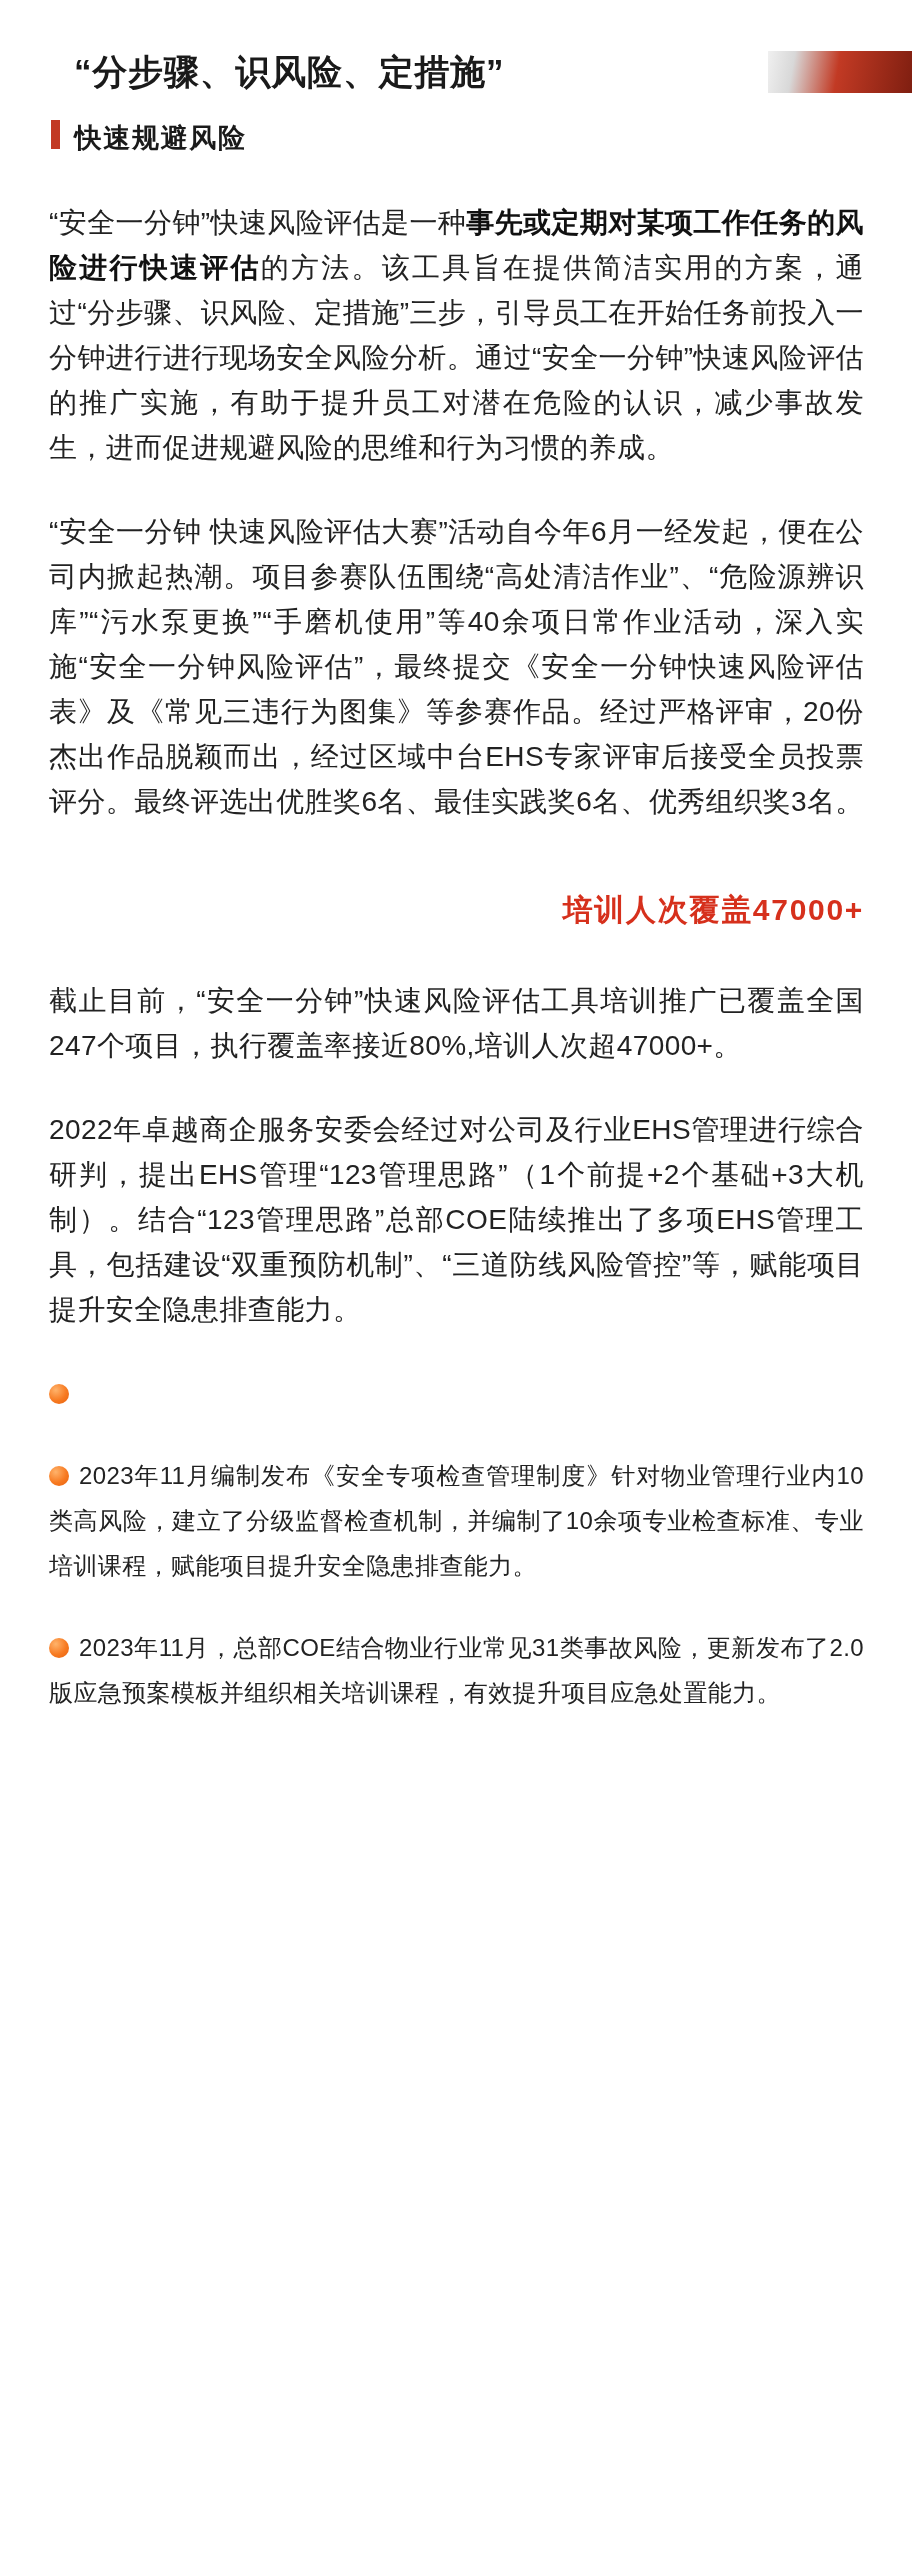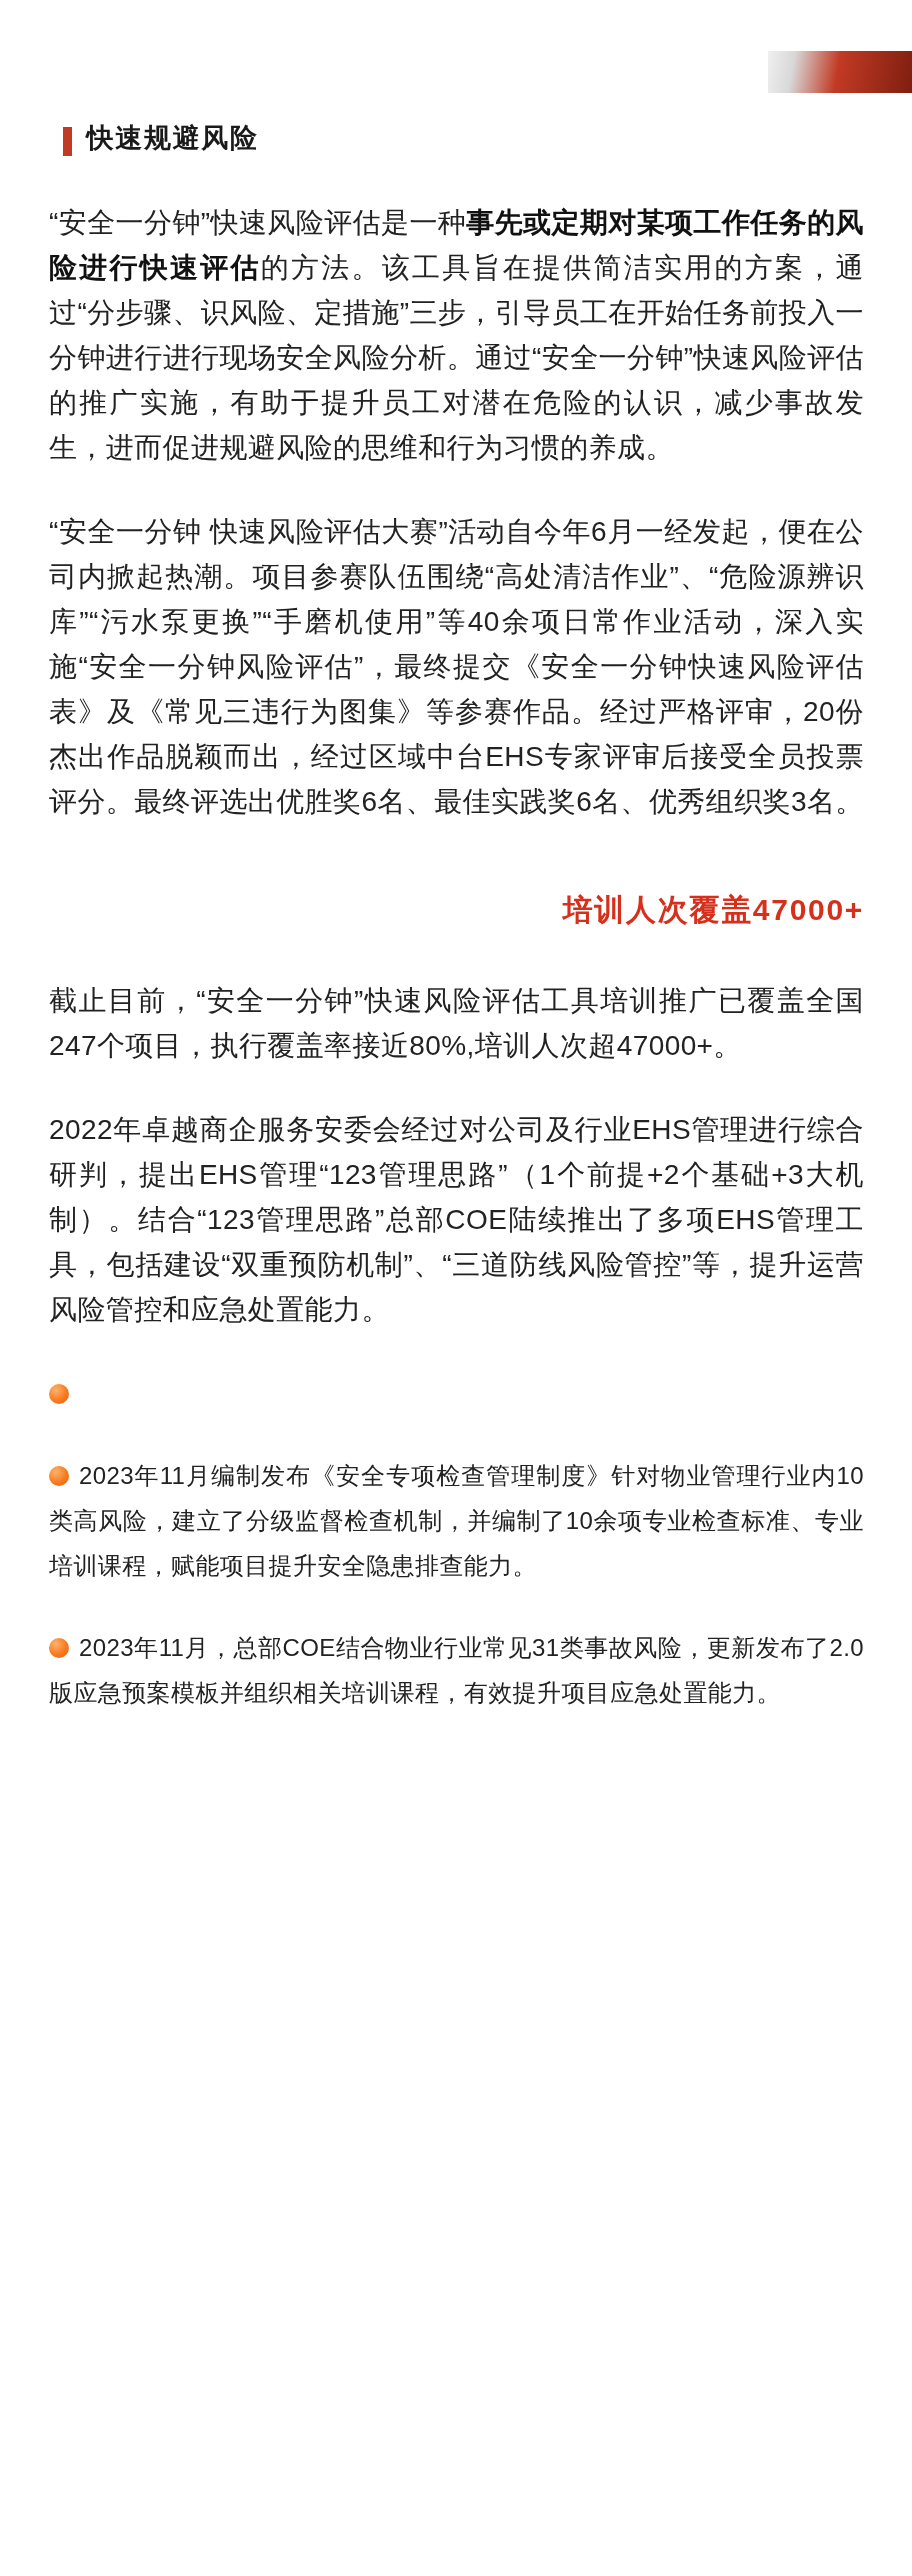--- a/index.html
+++ b/index.html
@@ -46,23 +46,22 @@
   .title-accent {
     position: absolute;
     right: 0;
     top: 6.8px;
     width: 145px;
     height: 42px;
     background: linear-gradient(100deg, #f0f0f0 0%, #d8d8d8 18%, #c23a24 48%, #7e1e10 100%);
   }
   .sub-title-row {
     display: flex;
-    align-items: flex-end;
+    align-items: flex-start;
     margin-top: 20px;
-    padding-left: 12px;
   }
   .sub-bar {
     width: 8.5px;
     height: 29px;
     background: #c23a24;
     margin-left: 51px;
     margin-right: 15px;
   }
   .sub-title {
     font-size: 27px;
@@ -118,39 +117,40 @@
     margin-right: 10px;
   }
 </style>
 </head>
 <body>
 
 <div class="page">
 
   <div class="header-block">
     <div class="title-row">
+      <div class="main-title">“分步骤、识风险、定措施”</div>
       <div class="title-accent"></div>
     </div>
     <div class="sub-title-row">
       <div class="sub-bar"></div>
       <div class="sub-title">快速规避风险</div>
     </div>
   </div>
 
   <div class="content">
 
     <p class="para"><span>“安全一分钟”快速风险评估是一种</span><span class="b">事先或定期对某项工作任务的风险进行快速评估</span><span>的方法。该工具旨在提供简洁实用的方案，通过“分步骤、识风险、定措施”三步，引导员工在开始任务前投入一分钟进行进行现场安全风险分析。通过“安全一分钟”快速风险评估的推广实施，有助于提升员工对潜在危险的认识，减少事故发生，进而促进规避风险的思维和行为习惯的养成。</span></p>
 
     <p class="para">“安全一分钟 快速风险评估大赛”活动自今年6月一经发起，便在公司内掀起热潮。项目参赛队伍围绕“高处清洁作业”、“危险源辨识库”“污水泵更换”“手磨机使用”等40余项日常作业活动，深入实施“安全一分钟风险评估”，最终提交《安全一分钟快速风险评估表》及《常见三违行为图集》等参赛作品。经过严格评审，20份杰出作品脱颖而出，经过区域中台EHS专家评审后接受全员投票评分。最终评选出优胜奖6名、最佳实践奖6名、优秀组织奖3名。</p>
 
     <div class="highlight-heading">培训人次覆盖47000+</div>
 
     <p class="para">截止目前，“安全一分钟”快速风险评估工具培训推广已覆盖全国247个项目，执行覆盖率接近80%,培训人次超47000+。</p>
 
-    <p class="para">2022年卓越商企服务安委会经过对公司及行业EHS管理进行综合研判，提出EHS管理“123管理思路”（1个前提+2个基础+3大机制）。结合“123管理思路”总部COE陆续推出了多项EHS管理工具，包括建设“双重预防机制”、“三道防线风险管控”等，提升运营风险管控和应急处置能力。</p>
+    <p class="para">2022年卓越商企服务安委会经过对公司及行业EHS管理进行综合研判，提出EHS管理“123管理思路”（1个前提+2个基础+3大机制）。结合“123管理思路”总部COE陆续推出了多项EHS管理工具，包括建设“双重预防机制”、“三道防线风险管控”等，赋能项目提升安全隐患排查能力。</p>
 
     <p class="bullet-para"><span class="bullet-dot"></span></p>
 
     <p class="bullet-para"><span class="bullet-dot"></span><span>2023年11月编制发布《安全专项检查管理制度》针对物业管理行业内10类高风险，建立了分级监督检查机制，并编制了10余项专业检查标准、专业培训课程，赋能项目提升安全隐患排查能力。</span></p>
 
     <p class="bullet-para"><span class="bullet-dot"></span><span>2023年11月，总部COE结合物业行业常见31类事故风险，更新发布了2.0版应急预案模板并组织相关培训课程，有效提升项目应急处置能力。</span></p>
 
   </div>
 </div>
 

